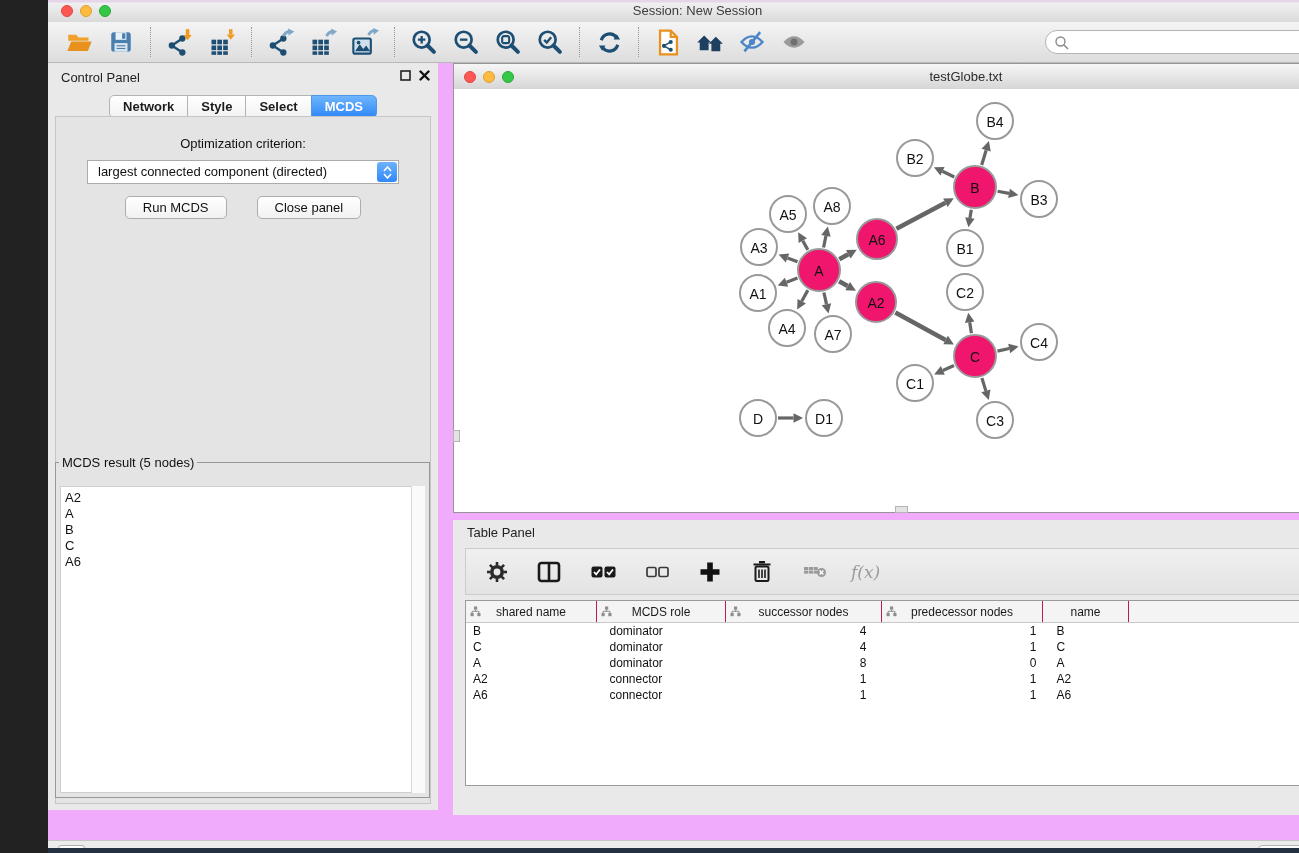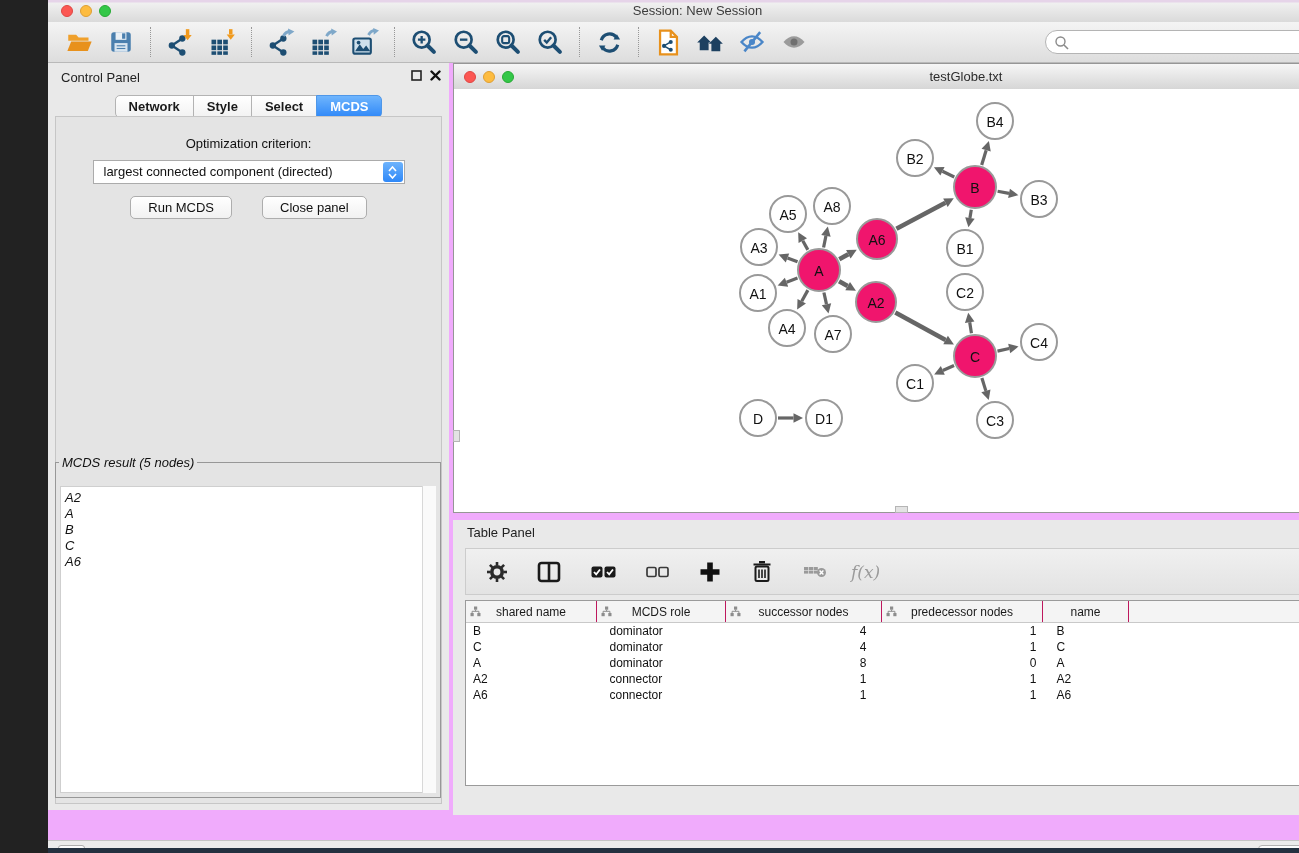--- a/index.html
+++ b/index.html
@@ -23,42 +23,42 @@
     display:flex;align-items:center;padding:0 0 0 10px;}
   .tbtn{width:34px;height:34px;border:none;background:transparent;padding:0;margin:0 4px;
     display:flex;align-items:center;justify-content:center;cursor:default;}
   .tsep{width:0;height:30px;border-left:1px dotted #979797;margin:0 8px;}
   .searchbox{position:absolute;right:9px;top:8px;width:293px;height:24px;
     background:#fff;border:1px solid #b4b4b4;border-radius:12px;box-sizing:border-box;}
   .searchbox input{position:absolute;left:28px;right:8px;top:1px;height:20px;border:none;outline:none;
     font-size:13px;font-family:"Liberation Sans",sans-serif;background:transparent;width:calc(100% - 36px);}
   .searchbox svg{position:absolute;left:8px;top:4px;}
   
-  .cpanel{position:absolute;left:0;top:63px;width:390px;height:747px;background:#e9e9e9;padding-left:11px;}
+  .cpanel{position:absolute;left:0;top:63px;width:390px;height:747px;background:#e9e9e9;}
   .panel-title{position:absolute;left:13px;top:7px;font-size:13px;color:#222;}
   .panel-icons{position:absolute;right:8px;top:7px;display:flex;gap:8px;align-items:center;}
   .seg-tabs{position:absolute;left:0;right:0;top:32px;display:flex;justify-content:center;font-weight:bold;}
   .seg-tab{font-size:13px;line-height:15px;padding:3px 13px;background:linear-gradient(#ffffff,#f2f2f2);
     border:1px solid #b3b3b3;margin-left:-1px;color:#1a1a1a;}
   .seg-tab:first-child{border-radius:5px 0 0 5px;margin-left:0;}
   .seg-tab:last-child{border-radius:0 5px 5px 0;}
   .seg-tab.active{background:linear-gradient(#6fb5fd,#2f88f8);border-color:#4f97e8;color:#fff;}
   .cpanel-inner{position:absolute;left:7px;right:7px;top:53px;bottom:6px;
     background:#e4e4e4;border:1px solid #c6c6c6;}
   .opt-label{margin-top:19px;text-align:center;font-size:13px;color:#111;}
   .dropdown{position:relative;width:312px;height:24px;margin:9px auto 0;background:#fff;
     border:1px solid #ababab;border-radius:0;box-sizing:border-box;}
   .dropdown .val{position:absolute;left:10px;top:0;line-height:22px;font-size:13px;color:#111;white-space:nowrap;}
   .dropdown .stepper{position:absolute;right:1px;top:1px;width:20px;height:20px;border-radius:3px;
     background:linear-gradient(#6db3fc,#2f88f8);display:flex;flex-direction:column;align-items:center;justify-content:center;gap:1px;}
   .btn-row{display:flex;justify-content:center;gap:30px;margin-top:12px;}
   .pushbtn{font-family:"Liberation Sans",sans-serif;font-size:13px;color:#111;padding:3px 17px;height:23px;
     background:linear-gradient(#ffffff,#f1f1f1);border:1px solid #adadad;border-radius:5px;line-height:15px;}
   fieldset.mcds{position:absolute;left:7px;right:8px;top:392px;bottom:12px;margin:0;padding:0;
-    border:1px solid #979797;font-style:italic;}
+    border:1px solid #979797;}
   fieldset.mcds legend{font-size:13px;color:#111;margin-left:3px;padding:0 3px;}
   .mcds-list{position:absolute;left:4px;right:4px;top:16px;bottom:4px;background:#fff;border:1px solid #cfcfcf;}
   .mcds-item{font-size:13px;line-height:16px;padding-left:4px;color:#111;}
   .mcds-scroll{position:absolute;right:0;top:0;bottom:0;width:13px;background:#fafafa;border-left:1px solid #d8d8d8;}
   .mcds-pad{padding-top:3px;}
   
   .netwin{position:absolute;left:405px;top:63px;width:1026px;height:450px;box-sizing:border-box;
     border:1px solid #969696;background:#fff;}
   .netwin .wtitle{position:absolute;left:0;right:0;top:0;height:25px;
     background:linear-gradient(#f6f6f6,#d6d6d6);border-bottom:1px solid #a9a9a9;}

